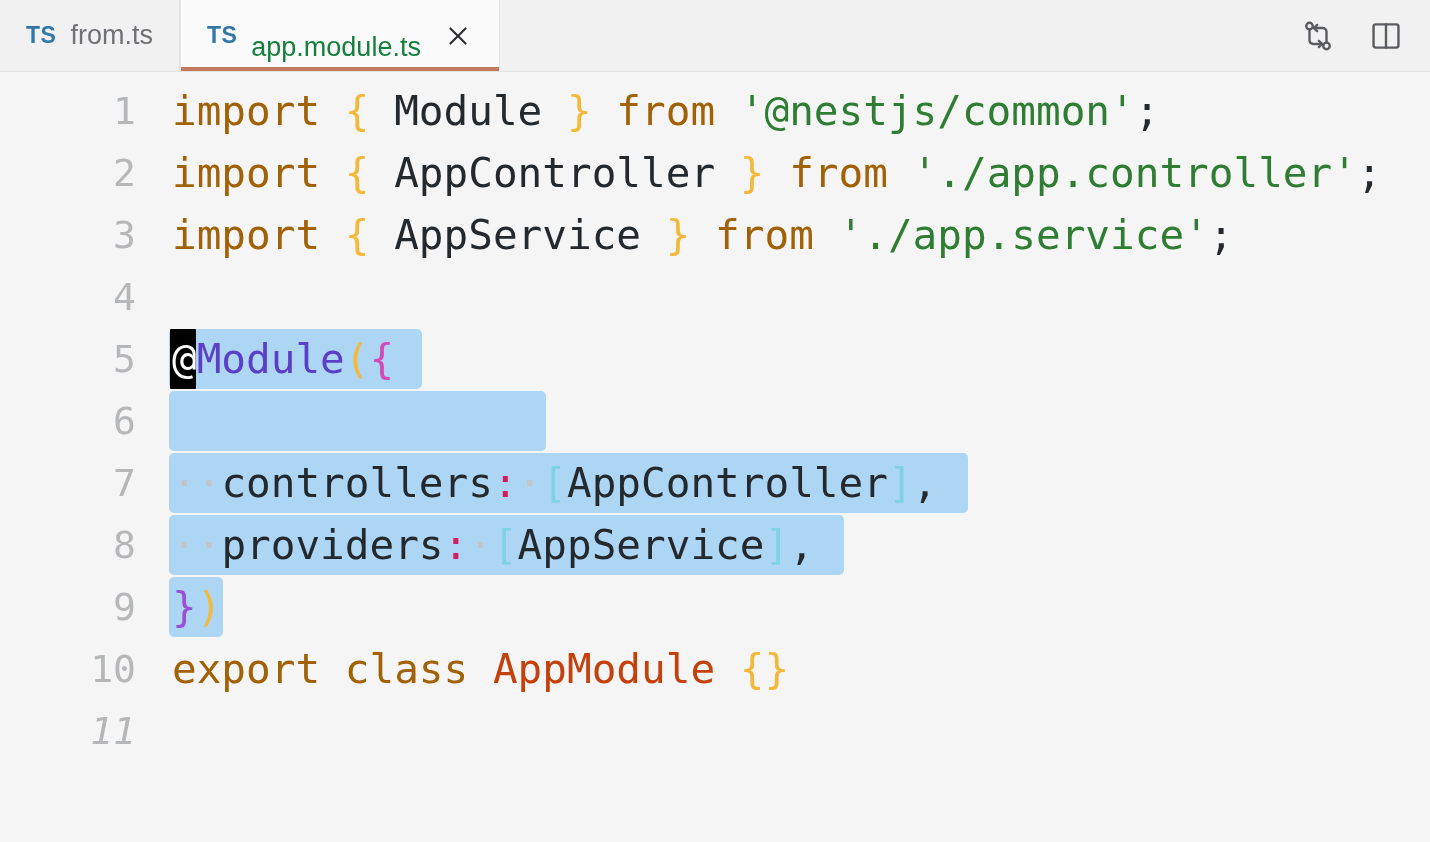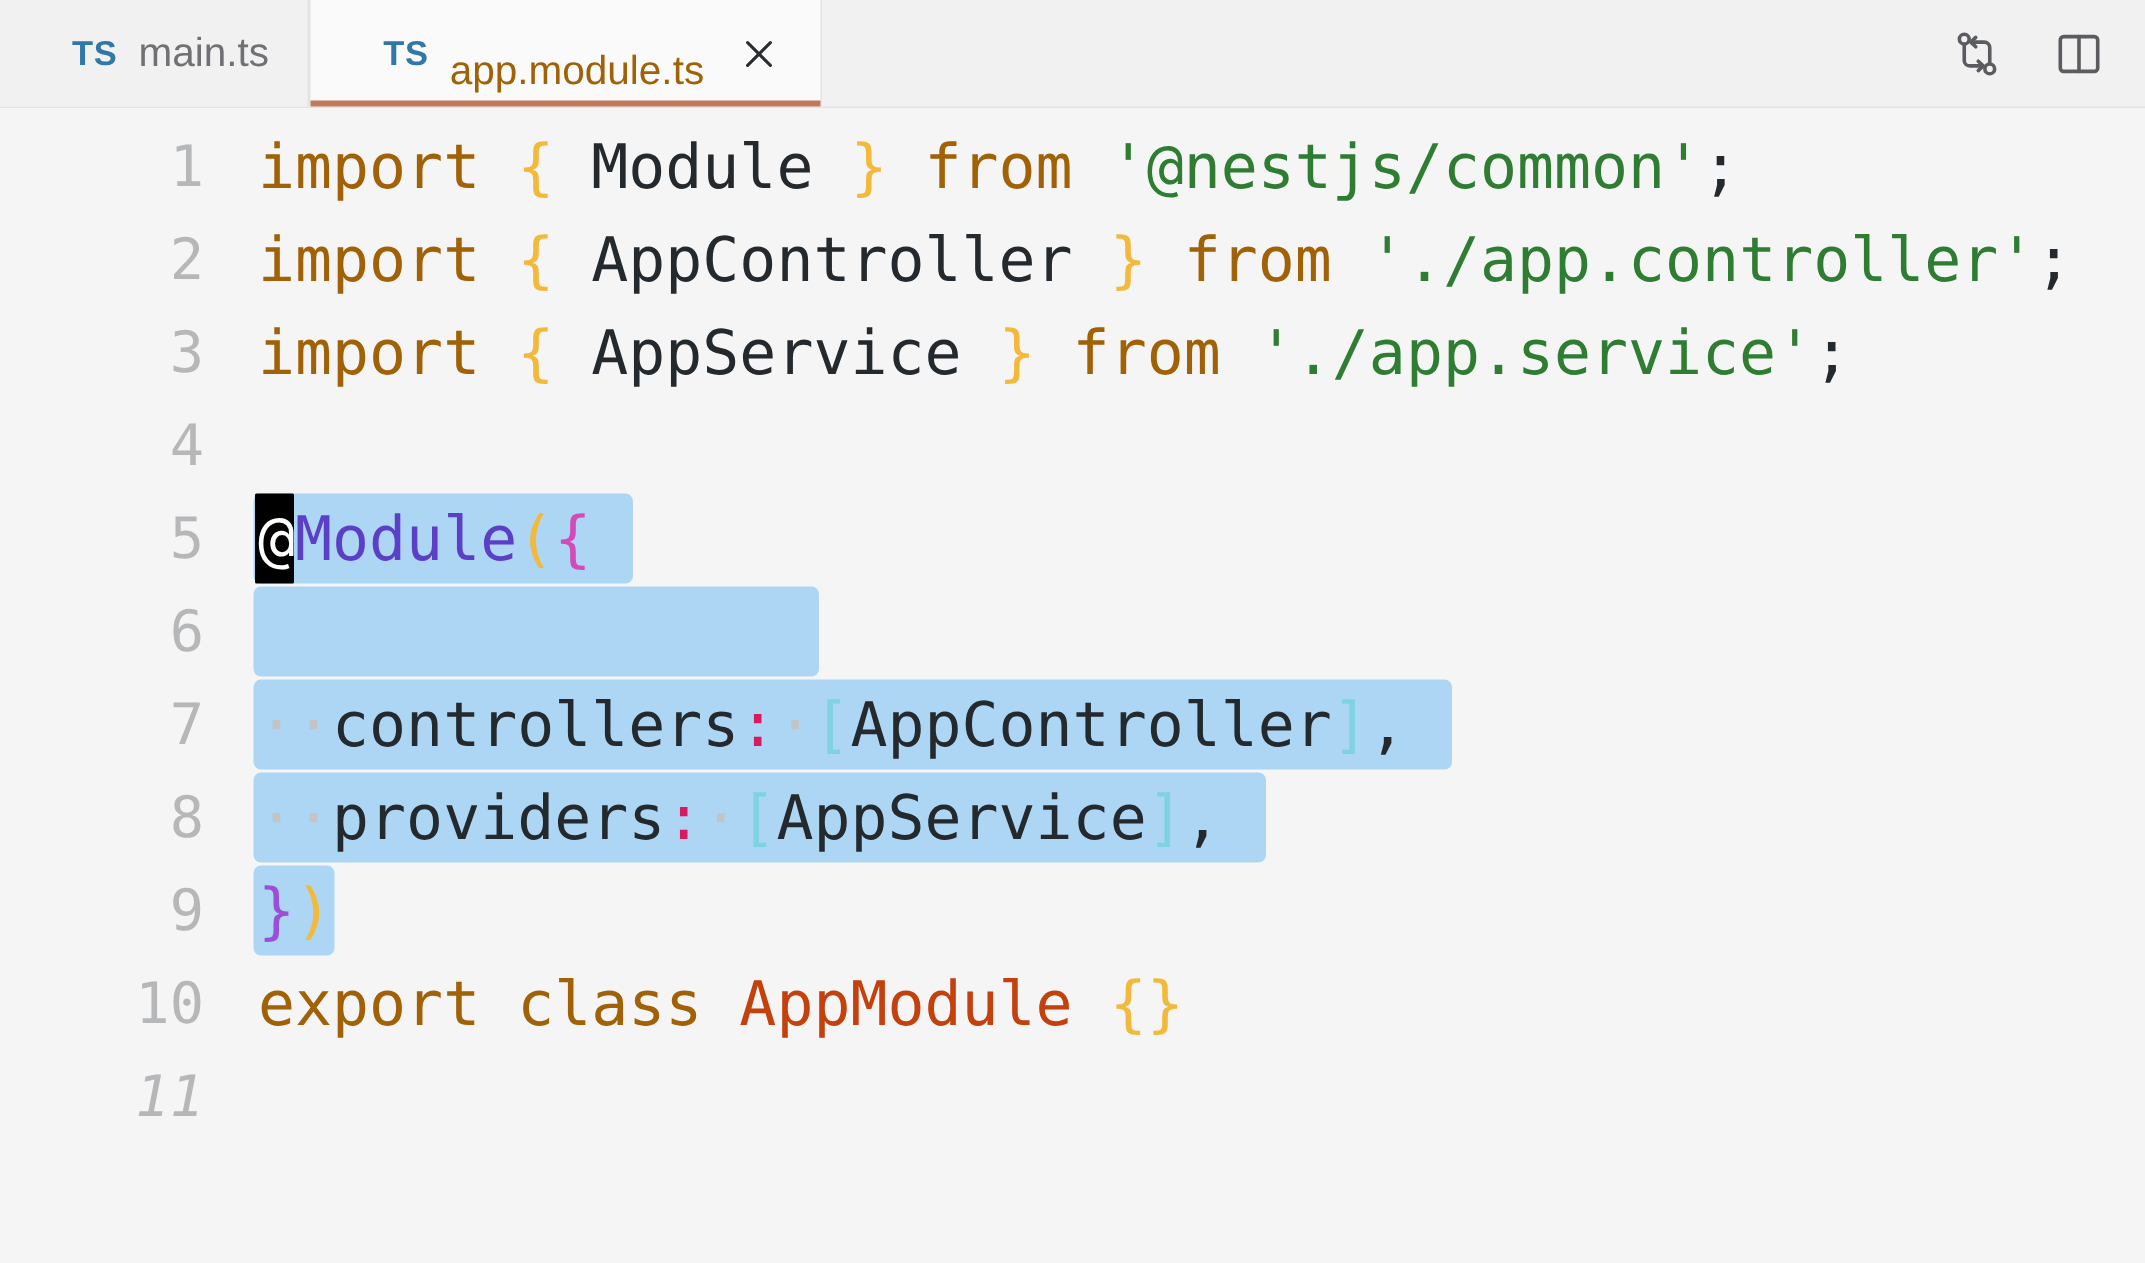--- a/index.html
+++ b/index.html
@@ -68,29 +68,28 @@
     height: 4px;
     background: #C3795B;
   }
   .ts-icon {
     font-family: "Liberation Sans", sans-serif;
     font-size: 23px;
     font-weight: 600;
     color: #3178A8;
     letter-spacing: 0.5px;
     line-height: 1;
-    margin-left: 22px;
   }
   .tab-label {
     font-size: 27px;
     line-height: 1;
     white-space: nowrap;
   }
   .tab.inactive .tab-label { color: #6F7174; }
-  .tab.active .tab-label { color: #a16207; margin-top: 24px; }
+  .tab.active .tab-label { color: #15803d; margin-top: 24px; }
   .tab-close {
     display: inline-flex;
     align-items: center;
     justify-content: center;
     width: 30px;
     height: 30px;
     margin-left: 8px;
     cursor: pointer;
   }
   .tab-close svg { display: block; }
@@ -196,21 +195,21 @@
 </style>
 </head>
 <body>
 
 <div id="app">
 
   <div class="tabbar">
     <div class="tabs">
         <div class="tab inactive">
           <span class="ts-icon">TS</span>
-          <span class="tab-label">main.ts</span>
+          <span class="tab-label">from.ts</span>
         </div>
         <div class="tab active">
           <span class="ts-icon">TS</span>
           <span class="tab-label">app.module.ts</span>
           <span class="tab-close">
             <svg width="26" height="26" viewBox="0 0 24 24" fill="none" stroke="#2B2C2E" stroke-width="1.9" stroke-linecap="round">
               <line x1="5" y1="5" x2="19" y2="19"></line>
               <line x1="19" y1="5" x2="5" y2="19"></line>
             </svg>
           </span>

